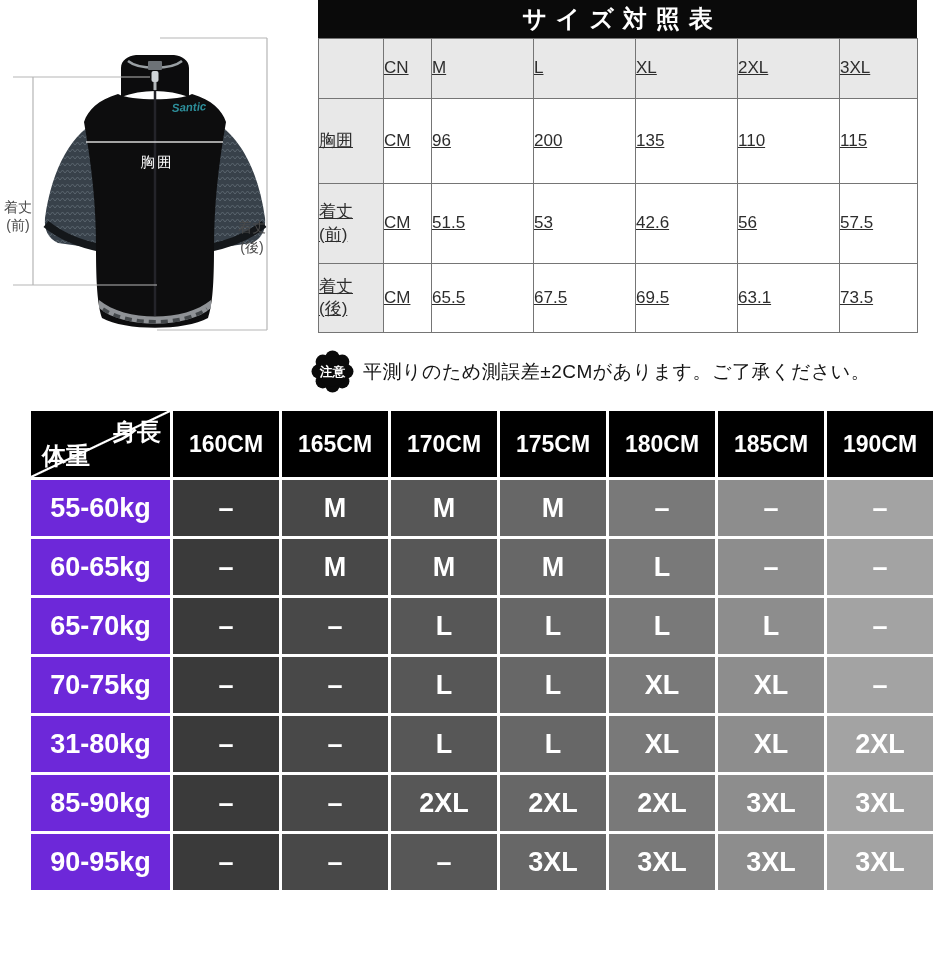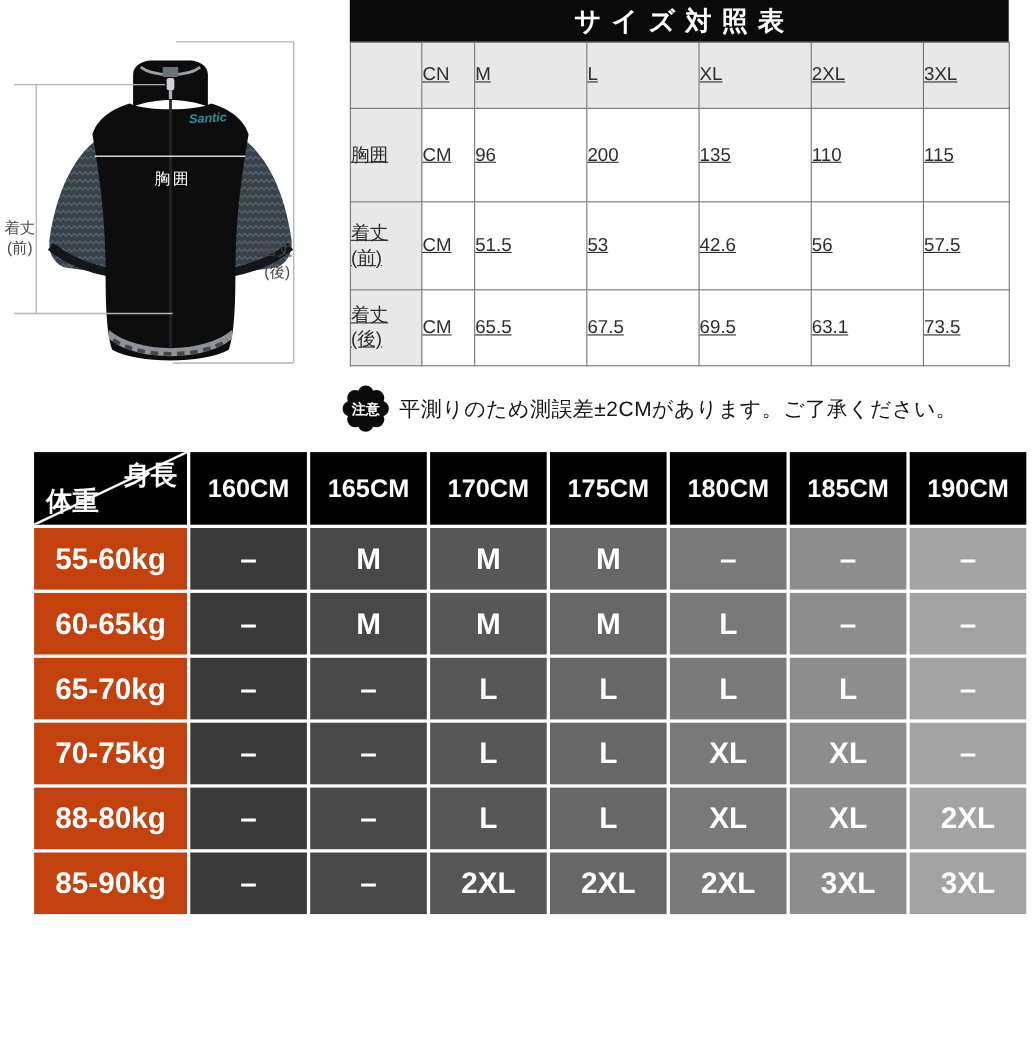--- a/index.html
+++ b/index.html
@@ -45,21 +45,21 @@
       linear-gradient(to bottom right,
         rgba(0,0,0,0) calc(50% - 1.6px), #ffffff calc(50% - 0.6px),
         #ffffff calc(50% + 0.6px), rgba(0,0,0,0) calc(50% + 1.6px)),
       #000000; }
   table.ft th.corner .tr { position:absolute; top:5px; right:9px; font-size:24px; }
   table.ft th.corner .bl { position:absolute; bottom:5px; left:11px; font-size:24px; }
   table.ft td {
     color:#ffffff; font-weight:bold; font-size:27px; text-align:center;
     vertical-align:middle; height:56px;
   }
-  table.ft td.rowlbl { background:#c2410c; }
+  table.ft td.rowlbl { background:#6d28d9; }
 </style>
 </head>
 <body>
 
 <div class="canvas">
 
   <div class="jersey-wrap">
     <svg width="318" height="410" viewBox="0 0 318 410">
       <defs>
         <pattern id="wv" patternUnits="userSpaceOnUse" width="10" height="7">
@@ -250,36 +250,46 @@
             <td class="rowlbl">70-75kg</td>
             <td class="val" style="background: rgb(58, 58, 58);">–</td>
             <td class="val" style="background: rgb(72, 72, 72);">–</td>
             <td class="val" style="background: rgb(87, 87, 87);">L</td>
             <td class="val" style="background: rgb(103, 103, 103);">L</td>
             <td class="val" style="background: rgb(121, 121, 121);">XL</td>
             <td class="val" style="background: rgb(141, 141, 141);">XL</td>
             <td class="val" style="background: rgb(163, 163, 163);">–</td>
           </tr>
           <tr>
-            <td class="rowlbl">88-80kg</td>
+            <td class="rowlbl">31-80kg</td>
             <td class="val" style="background: rgb(58, 58, 58);">–</td>
             <td class="val" style="background: rgb(72, 72, 72);">–</td>
             <td class="val" style="background: rgb(87, 87, 87);">L</td>
             <td class="val" style="background: rgb(103, 103, 103);">L</td>
             <td class="val" style="background: rgb(121, 121, 121);">XL</td>
             <td class="val" style="background: rgb(141, 141, 141);">XL</td>
             <td class="val" style="background: rgb(163, 163, 163);">2XL</td>
           </tr>
           <tr>
             <td class="rowlbl">85-90kg</td>
             <td class="val" style="background: rgb(58, 58, 58);">–</td>
             <td class="val" style="background: rgb(72, 72, 72);">–</td>
             <td class="val" style="background: rgb(87, 87, 87);">2XL</td>
             <td class="val" style="background: rgb(103, 103, 103);">2XL</td>
             <td class="val" style="background: rgb(121, 121, 121);">2XL</td>
             <td class="val" style="background: rgb(141, 141, 141);">3XL</td>
             <td class="val" style="background: rgb(163, 163, 163);">3XL</td>
           </tr>
+          <tr>
+            <td class="rowlbl">90-95kg</td>
+            <td class="val" style="background: rgb(58, 58, 58);">–</td>
+            <td class="val" style="background: rgb(72, 72, 72);">–</td>
+            <td class="val" style="background: rgb(87, 87, 87);">–</td>
+            <td class="val" style="background: rgb(103, 103, 103);">3XL</td>
+            <td class="val" style="background: rgb(121, 121, 121);">3XL</td>
+            <td class="val" style="background: rgb(141, 141, 141);">3XL</td>
+            <td class="val" style="background: rgb(163, 163, 163);">3XL</td>
+          </tr>
         </tbody>
     </table>
   </div>
 
 </div>
 
 </body></html>

